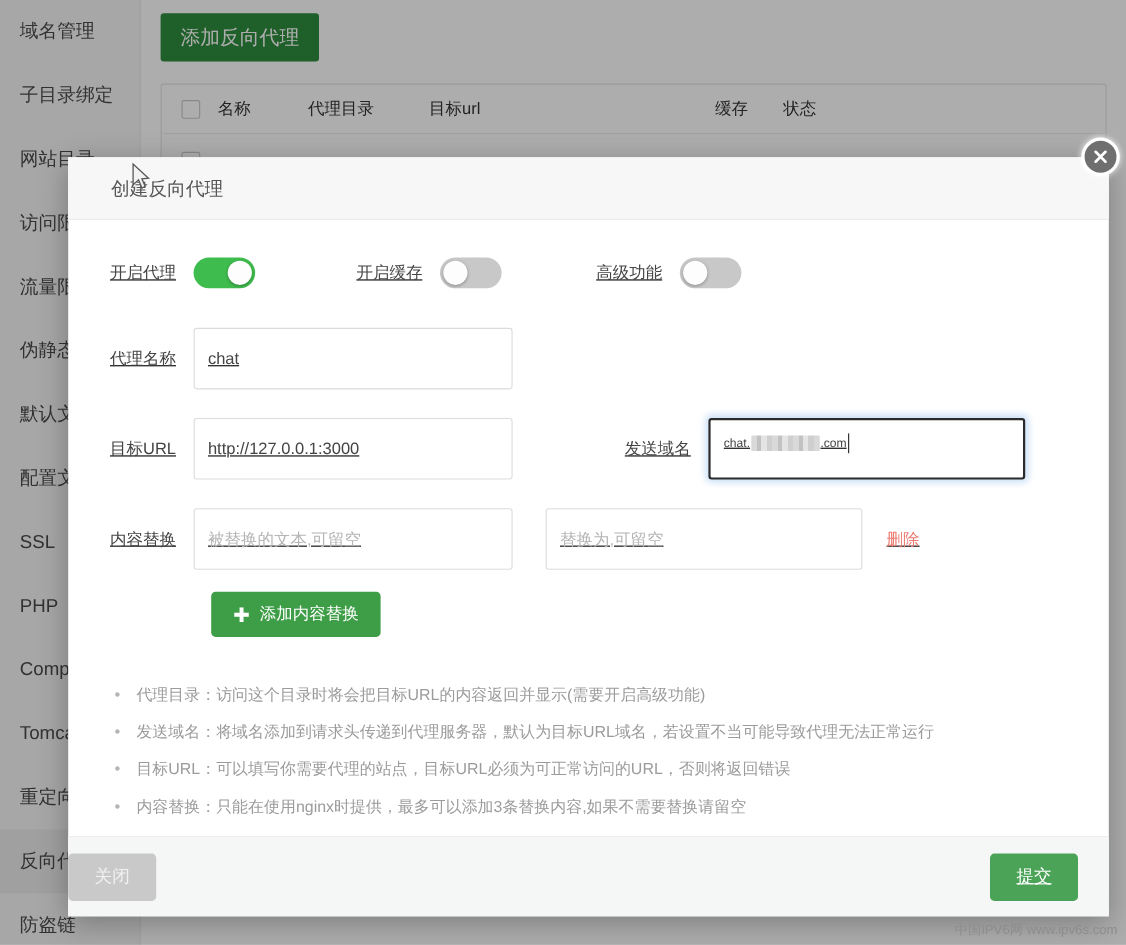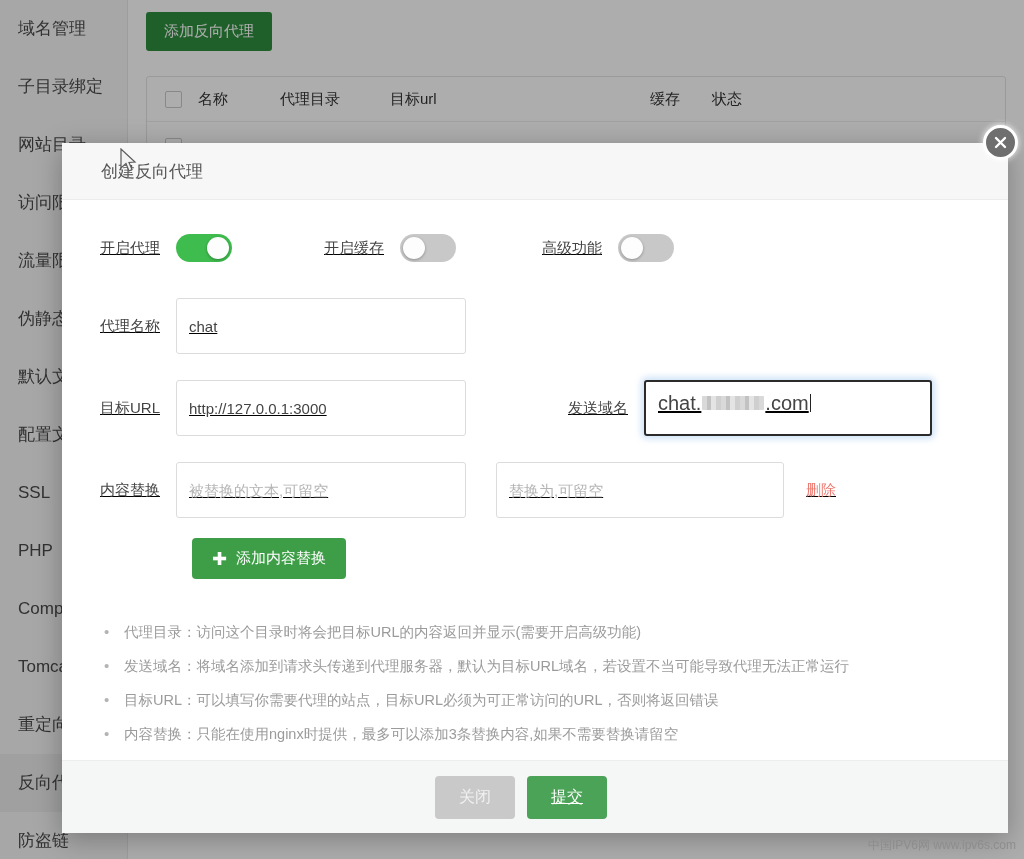--- a/index.html
+++ b/index.html
@@ -27,21 +27,21 @@
   }
   .side-item.active { background: #ececec; }
 
   .content {
     position: absolute; left: 128px; top: 0; right: 0; bottom: 0;
     background: #ffffff;
   }
   .add-btn {
     position: absolute; left: 18px; top: 12px;
     background: #2f8d3f; color: #fff;
-    font-size: 15px; padding: 10px 18px;
+    font-size: 18px; padding: 10px 18px;
     border: none; border-radius: 3px; cursor: pointer;
   }
   .table-box {
     position: absolute; left: 18px; right: 18px; top: 76px;
     border: 1px solid #e4e4e4; border-radius: 3px;
     background: #fff;
   }
   .thead {
     display: flex; align-items: center; height: 45px;
     border-bottom: 1px solid #ededed;
@@ -144,21 +144,21 @@
         #d9d9d9 0 5px, #c2c2c2 5px 9px, #e4e4e4 9px 14px, #cfcfcf 14px 19px);
     vertical-align: -2px; margin: 0 1px;
     border-radius: 1px;
   }
   .caret {
     display: inline-block; width: 1px; height: 18px;
     background: #222; vertical-align: -4px; margin-left: 1px;
   }
   .field-text {
     display: flex; align-items: center;
-    height: 42px; font-size: 20px; color: #444;
+    height: 42px; font-size: 11px; color: #444;
     padding: 0 12px; white-space: nowrap;
   }
 
   .del-link { color: #ec7b72; font-size: 15px; margin-left: 22px; cursor: pointer; }
 
   .add-rep-btn {
     margin-left: 130px; margin-top: 20px;
     background: #3e9e47; color: #fff; border: none; border-radius: 4px;
     font-size: 15px; padding: 11px 20px; cursor: pointer;
     display: inline-flex; align-items: center; gap: 9px;
@@ -179,21 +179,21 @@
   }
   .hint-item::before {
     content: "•"; position: absolute; left: 6px; top: 0;
     color: #b4b4b4; font-size: 15px;
   }
 
   .modal-footer {
     position: absolute; left: 0; right: 0; bottom: 0;
     height: 73px; background: #f5f6f6;
     border-top: 1px solid #ededed;
-    display: flex; align-items: center; justify-content: center;
+    display: flex; align-items: center; justify-content: space-between;
     padding-right: 28px; gap: 12px;
   }
   .btn-close-foot {
     background: #c9c9c9; color: #f1f1f1; border: none; border-radius: 4px;
     font-size: 16px; padding: 11px 24px; cursor: pointer;
     font-family: "Liberation Sans", "DejaVu Sans", sans-serif;
   }
   .btn-submit {
     background: #4ba357; color: #ffffff; border: none; border-radius: 4px;
     font-size: 16px; padding: 11px 24px; cursor: pointer;

